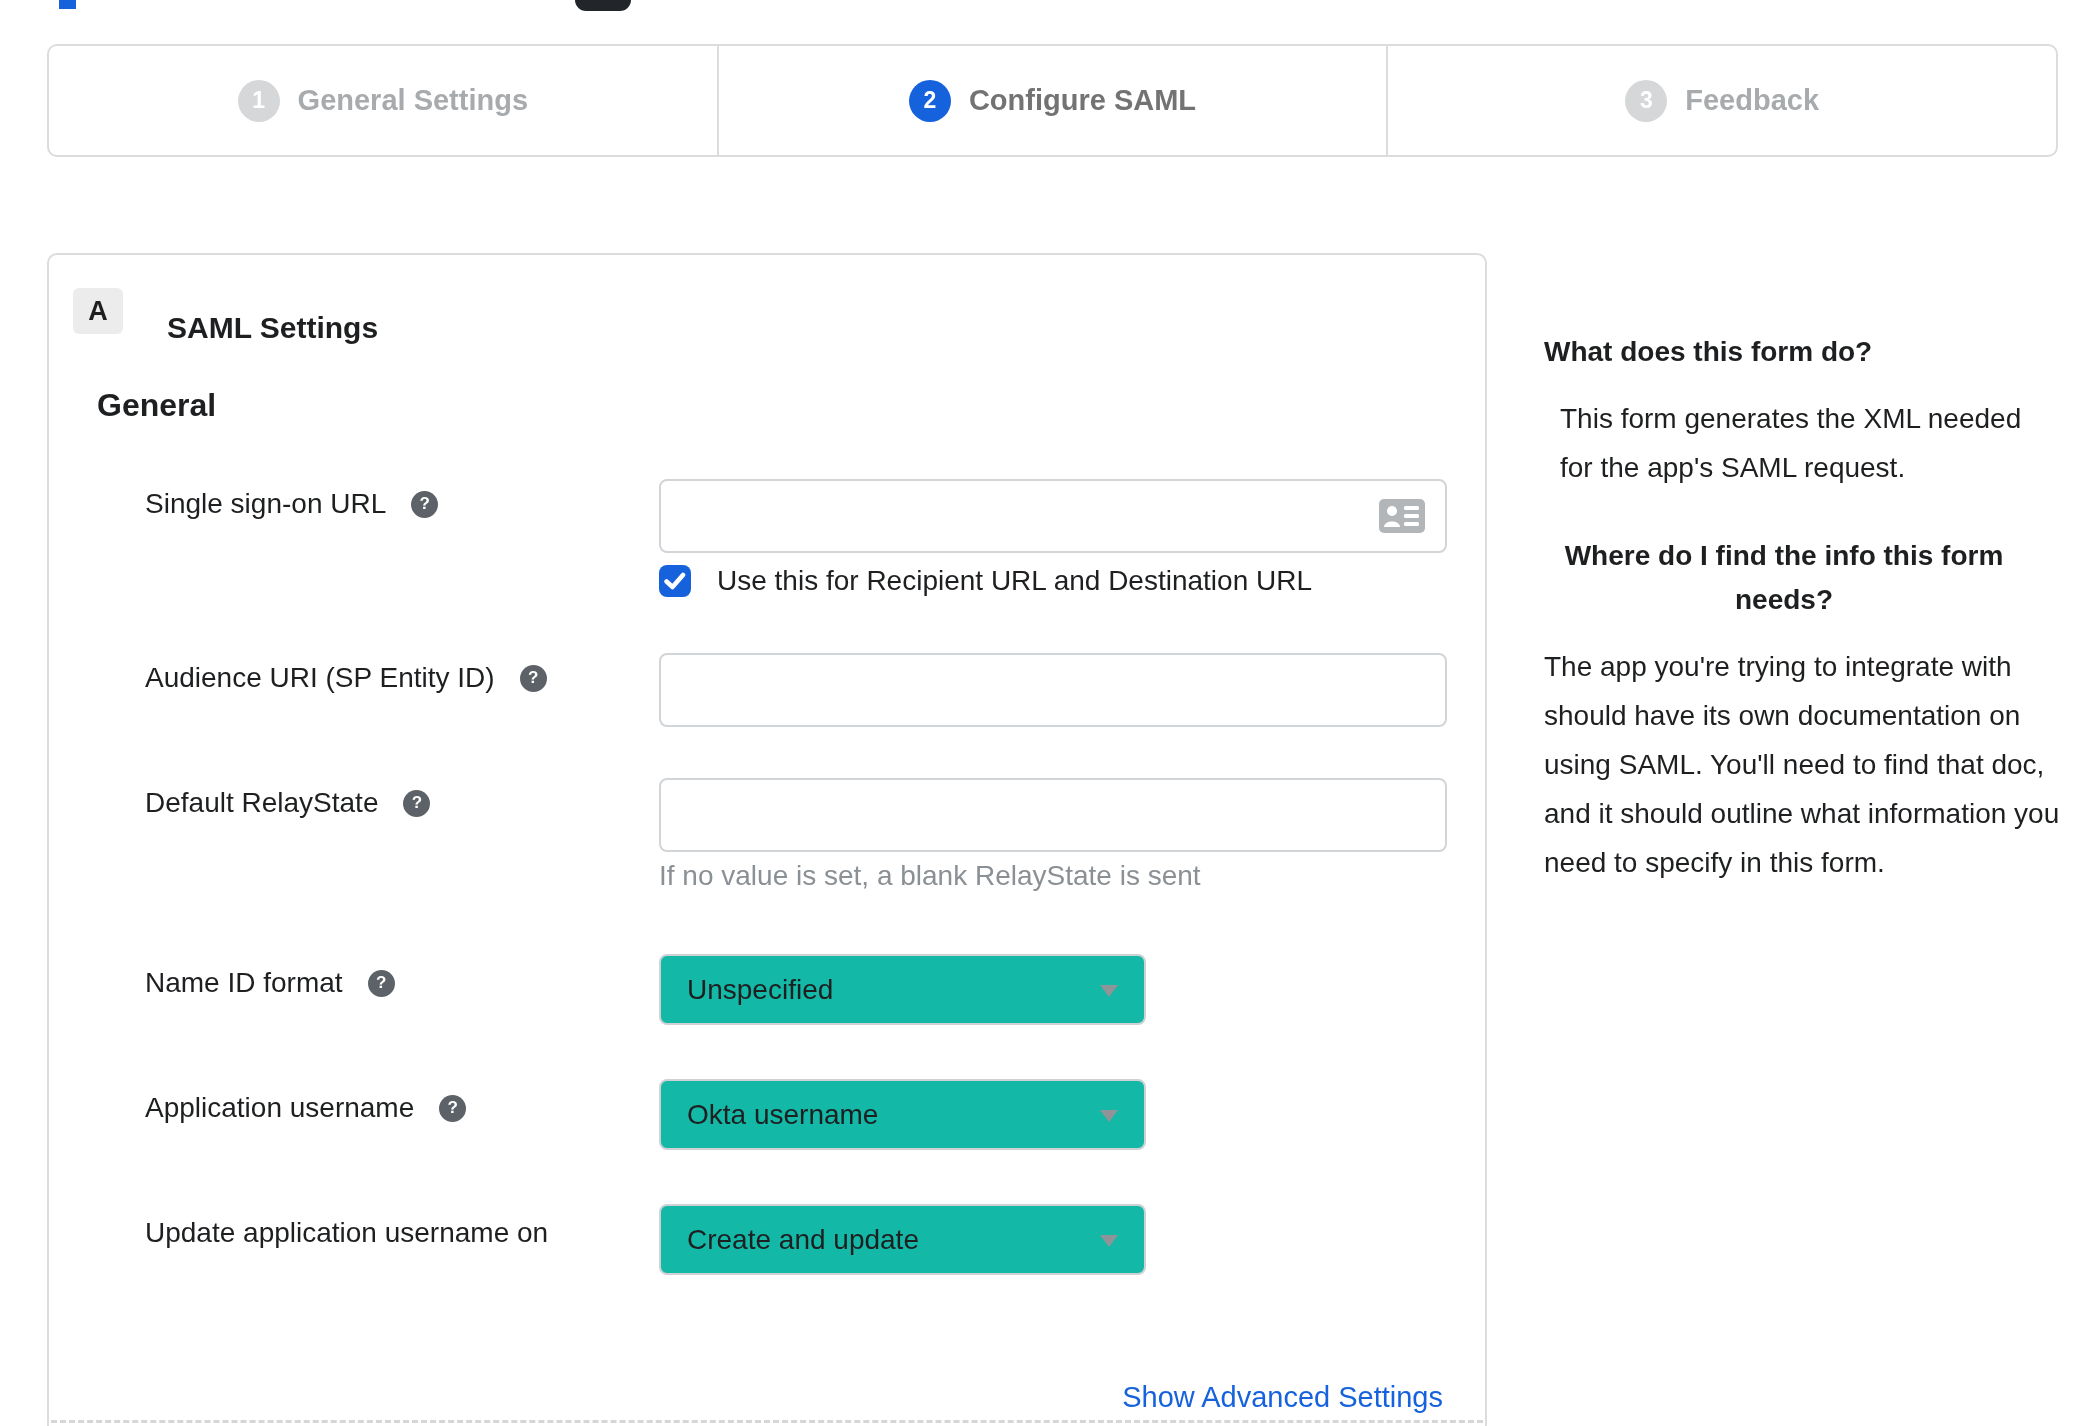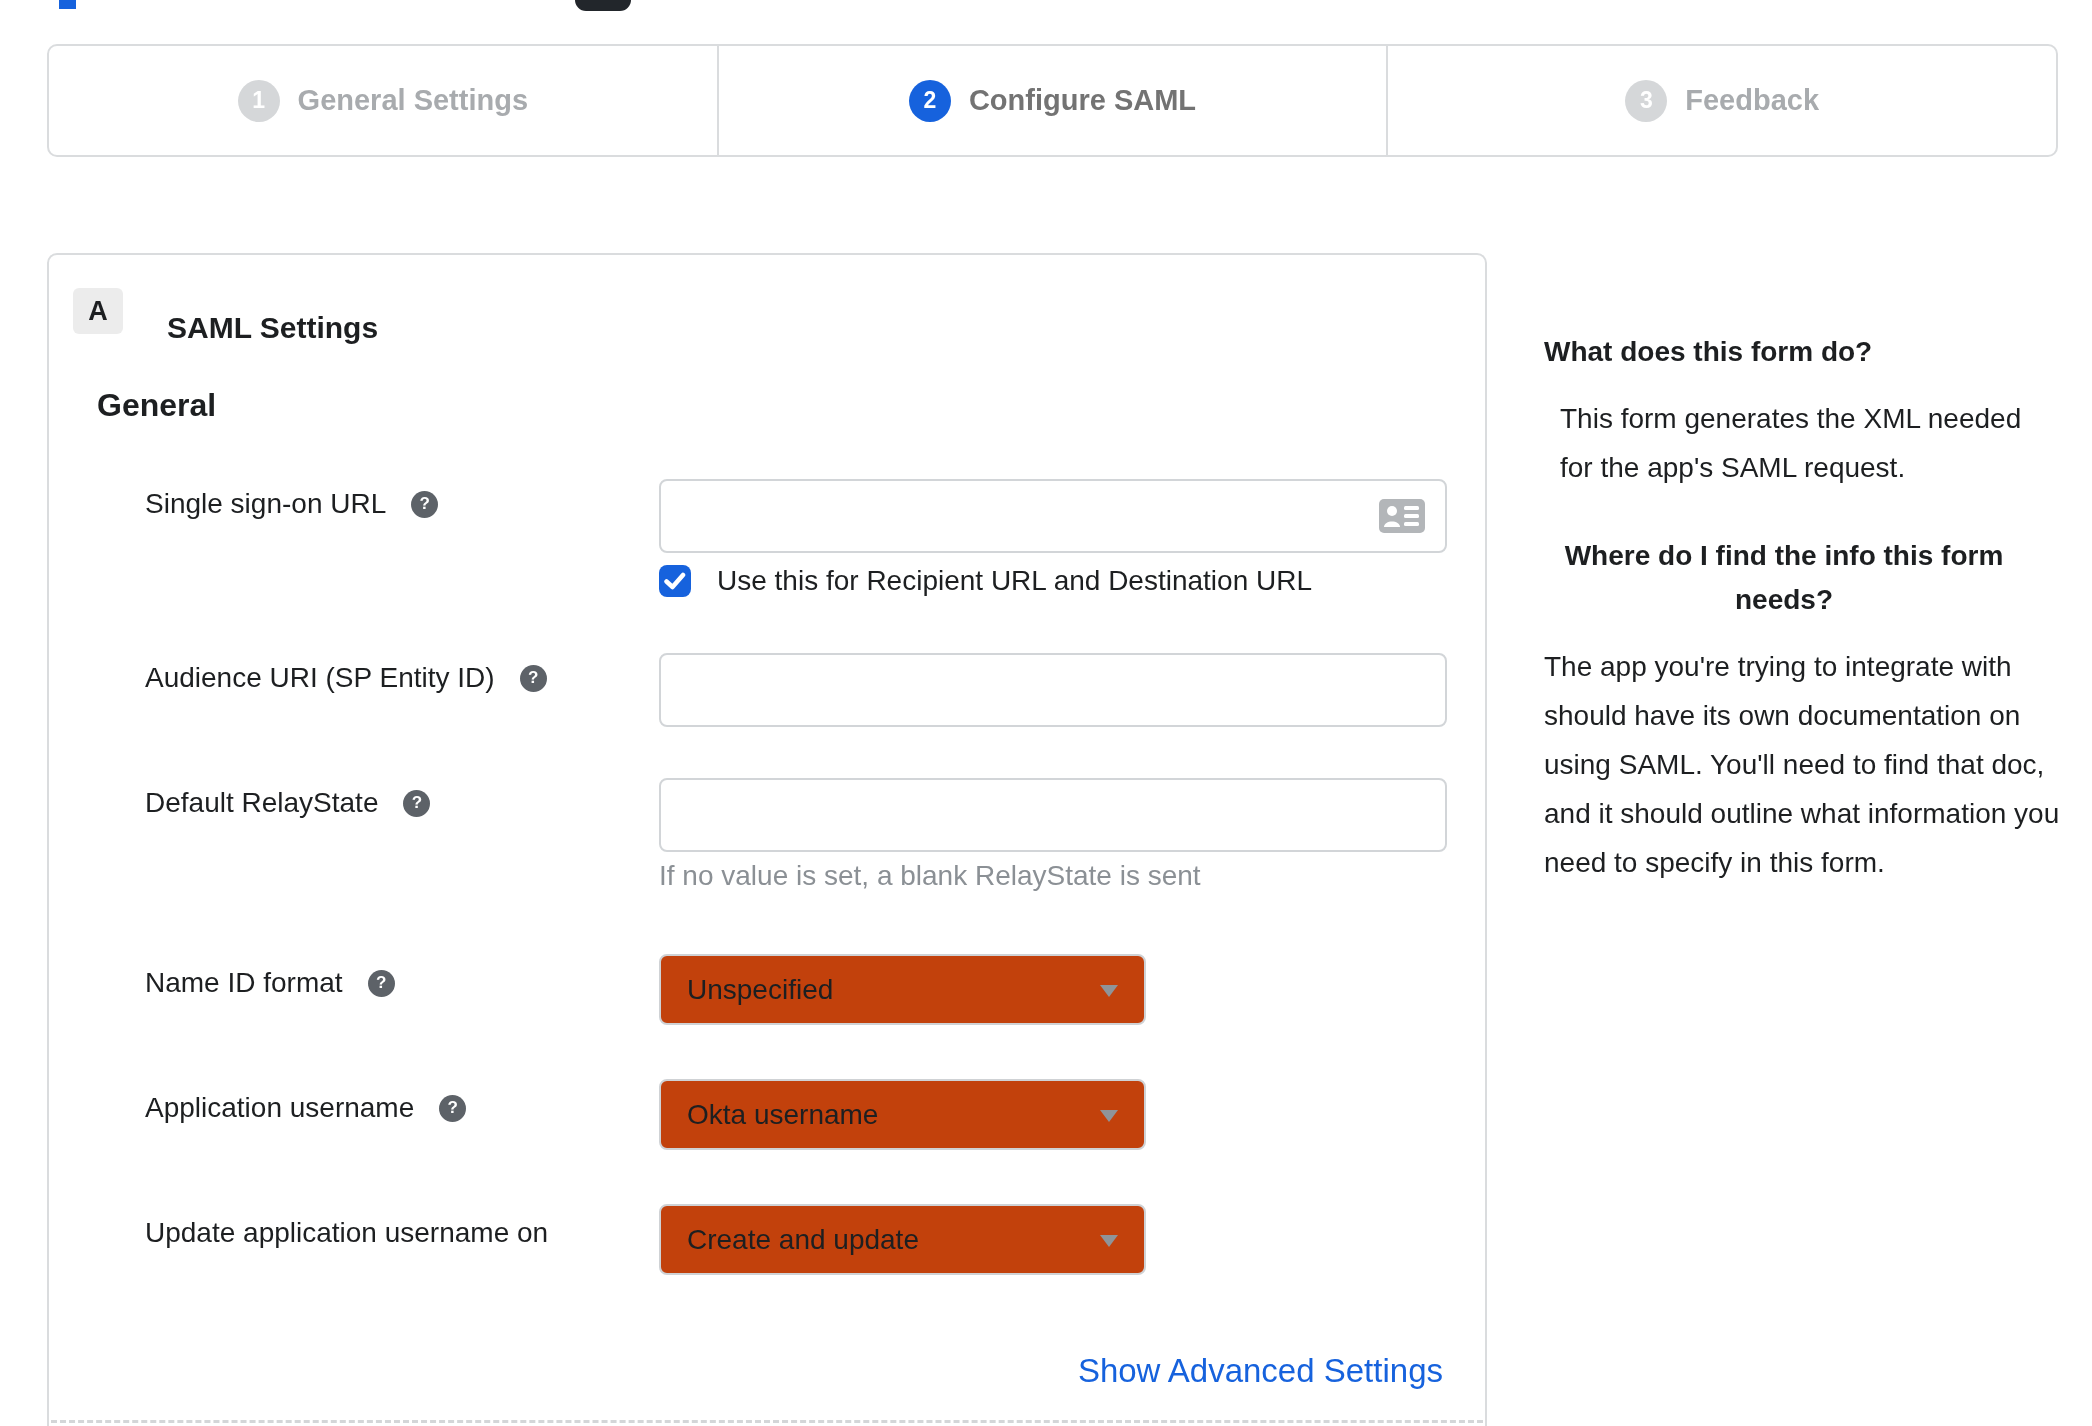--- a/index.html
+++ b/index.html
@@ -78,34 +78,34 @@
   }
   .checkbox-label {
     position: absolute; left: 668px; top: 310px; height: 32px;
     display: flex; align-items: center; font-size: 28px;
   }
 
   .hint { position: absolute; left: 610px; top: 605px; font-size: 28px; color: #8b9095; }
 
   .select {
     position: absolute; left: 610px; width: 487px; height: 71px;
-    background: #c2410c; border: 2px solid #cfd2d5; border-radius: 8px;
+    background: #14b8a6; border: 2px solid #cfd2d5; border-radius: 8px;
     box-sizing: border-box; display: flex; align-items: center;
     padding: 0 26px; font-size: 28px; cursor: pointer;
   }
   .caret {
     position: absolute; right: 26px; top: 50%; margin-top: -5px;
     width: 0; height: 0;
     border-left: 9px solid transparent; border-right: 9px solid transparent;
     border-top: 12px solid #8f9499;
   }
 
   .advanced-link {
-    position: absolute; right: 42px; top: 1097px;
-    font-size: 33px; font-weight: 500; color: #1662dd; cursor: pointer;
+    position: absolute; right: 42px; top: 1126px;
+    font-size: 29px; font-weight: 500; color: #1662dd; cursor: pointer;
   }
 
   .dashed {
     position: absolute; left: 2px; right: 2px; top: 1165px;
     border-top: 3px dashed #d4d6d8;
   }
 
   
   .sidebar { position: absolute; left: 1544px; top: 330px; width: 528px; }
   .side-h { font-size: 28px; font-weight: bold; line-height: 44px; margin: 0 0 20px 0; color: #1d1f21; }

